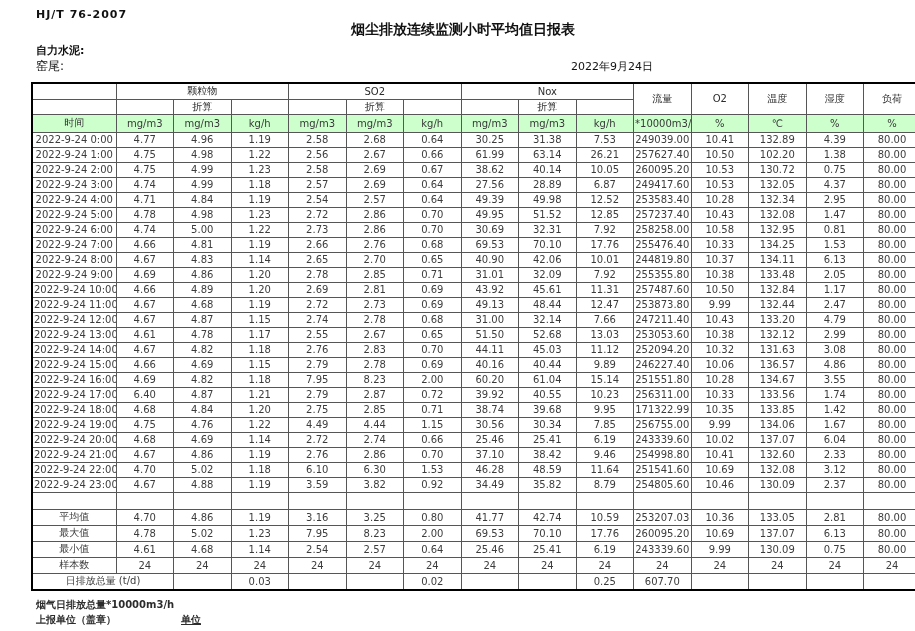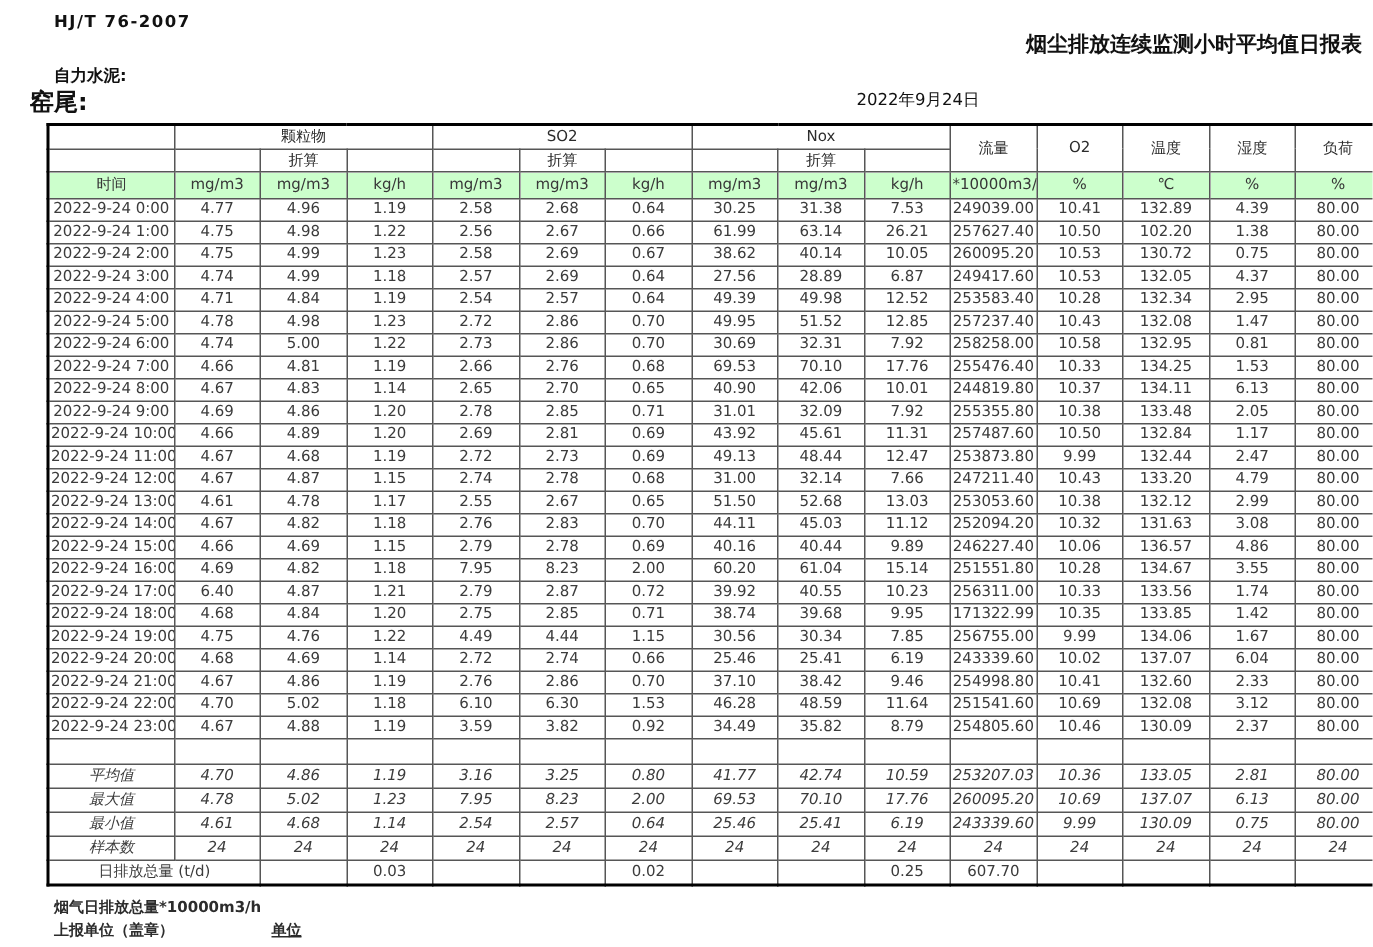--- a/index.html
+++ b/index.html
@@ -5,42 +5,42 @@
   * { box-sizing: border-box; }
   html, body { margin: 0; padding: 0; }
   body {
     width: 915px; height: 631px; background: #fff; overflow: hidden;
     font-family: "DejaVu Sans", "Liberation Sans", sans-serif;
     color: #222;
   }
   .page { position: relative; width: 908px; height: 631px; margin-left: 18px; }
 
   .std-code   { position: absolute; left: 18px;  top: 8px;  font-size: 11px; font-weight: bold; letter-spacing: 1px; color:#111; }
-  .doc-title  { position: absolute; left: 0;     top: 21px; width: 890px; text-align: right; font-size: 14px; font-weight: bold; color:#111; }
+  .doc-title  { position: absolute; left: 0;     top: 21px; width: 890px; text-align: center; font-size: 14px; font-weight: bold; color:#111; }
   .company    { position: absolute; left: 18px;  top: 43px; font-size: 11px; font-weight: bold; color:#111; }
-  .kiln       { position: absolute; left: 2px;  top: 58px; font-size: 16px; font-weight: bold; color:#111; }
+  .kiln       { position: absolute; left: 18px;  top: 58px; font-size: 12px; font-weight: normal; color:#111; }
   .date       { position: absolute; left: 553px; top: 59px; font-size: 11px; color:#111; }
 
   table.report {
     position: absolute; left: 13px; top: 82px;
     width: 890px; border-collapse: collapse; table-layout: fixed;
     font-size: 10px; color: #3c3c3c;
     border: 2px solid #000000;
   }
   table.report td {
     border: 1px solid #565656;
     text-align: center; vertical-align: middle;
     padding: 0 1px; overflow: hidden; white-space: nowrap;
   }
   tr.hdr1 td { height: 16px; color:#2c2c2c; }
   tr.hdr2 td { height: 13px; color:#2c2c2c; }
   tr.units td { height: 18px; background: #ccffcc; color: #383838; }
   tr.datarow td { height: 15px; }
   tr.spacer td { height: 17px; }
-  tr.sumrow td { height: 16px; font-style: italic; }
+  tr.sumrow td { height: 16px; }
   tr.totalrow td { height: 17px; }
   td.lbl { text-align: left; padding-left: 4px; }
   .footer-note  { position: absolute; left: 18px;  top: 598px; font-size: 10px; font-weight: bold; color:#2c2c2c; }
   .footer-unit  { position: absolute; left: 18px;  top: 613px; font-size: 10px; font-weight: bold; color:#2c2c2c; }
   .footer-unit2 { position: absolute; left: 163px; top: 613px; font-size: 10px; font-weight: bold; color:#2c2c2c;text-decoration:underline; }
 </style>
 </head>
 <body>
 
 <div class="page">

